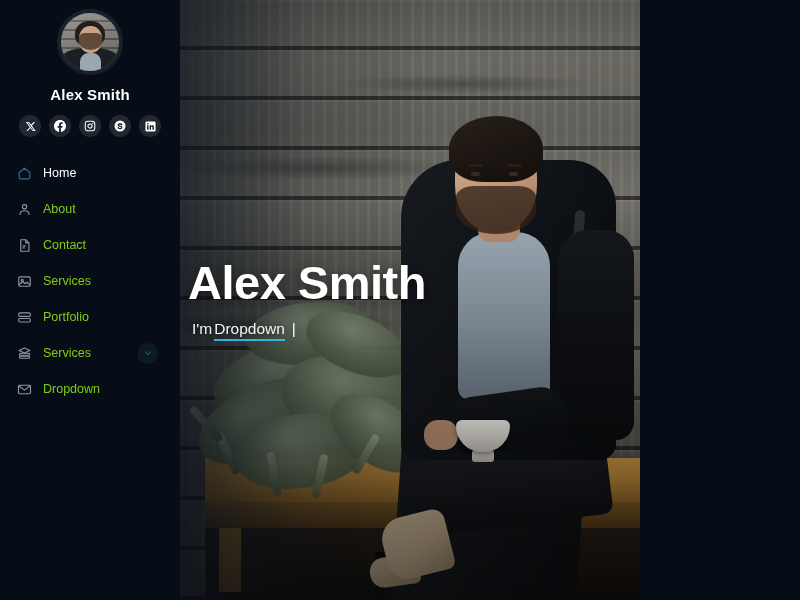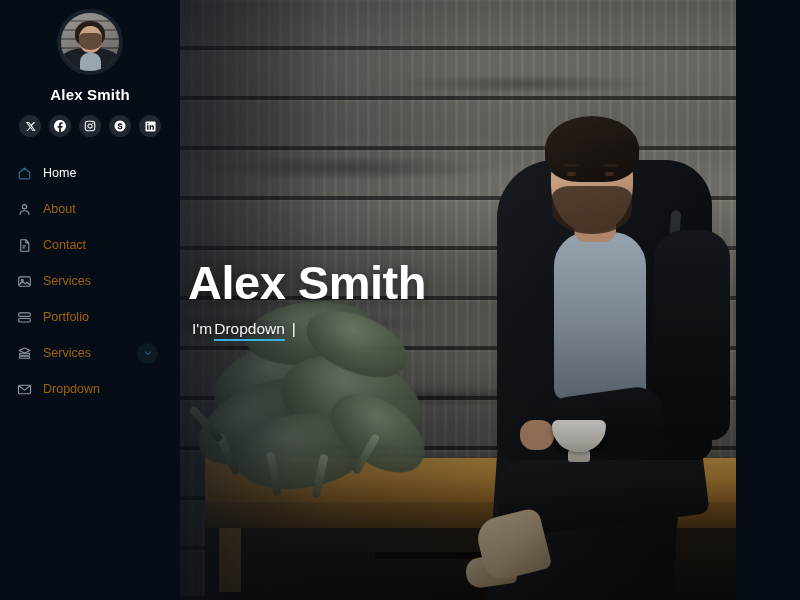--- a/index.html
+++ b/index.html
@@ -1,21 +1,21 @@
 <!DOCTYPE html>
 <html><head>
 <meta charset="utf-8">
 <style>
   * { margin:0; padding:0; box-sizing:border-box; }
   html, body {
     width:800px; height:600px; overflow:hidden;
     font-family:"Liberation Sans", sans-serif;
     background:#060d17;
   }
-  .app { position:relative; width:736px; height:600px; display:flex; }
+  .app { position:relative; width:640px; height:600px; display:flex; }
 
   
   .sidebar {
     width:180px; height:600px; flex:0 0 180px;
     background:#060d17;
     position:relative; z-index:5;
     display:flex; flex-direction:column; align-items:center;
     padding-top:9px;
   }
   .avatar {
@@ -74,21 +74,21 @@
     color:#ffffff;
     cursor:pointer;
   }
   .social svg { display:block; }
 
   .nav { margin-top:23px; width:100%; padding:0 0 0 16px; }
   .nav-item {
     display:flex; align-items:center; gap:11px;
     height:26px; margin-bottom:10px;
     position:relative; cursor:pointer;
-    color:#a16207; font-size:12.5px;
+    color:#84cc16; font-size:12.5px;
   }
   .nav-item .nv-ico {
     width:16px; height:16px; flex:0 0 16px;
     display:flex; align-items:center; justify-content:center;
     color:#8e98a4;
   }
   .nav-item.active { color:#ffffff; }
   .nav-item.active .nv-ico { color:#2f6f93; }
   .nav-label { line-height:1; white-space:nowrap; }
   .chev-btn {

